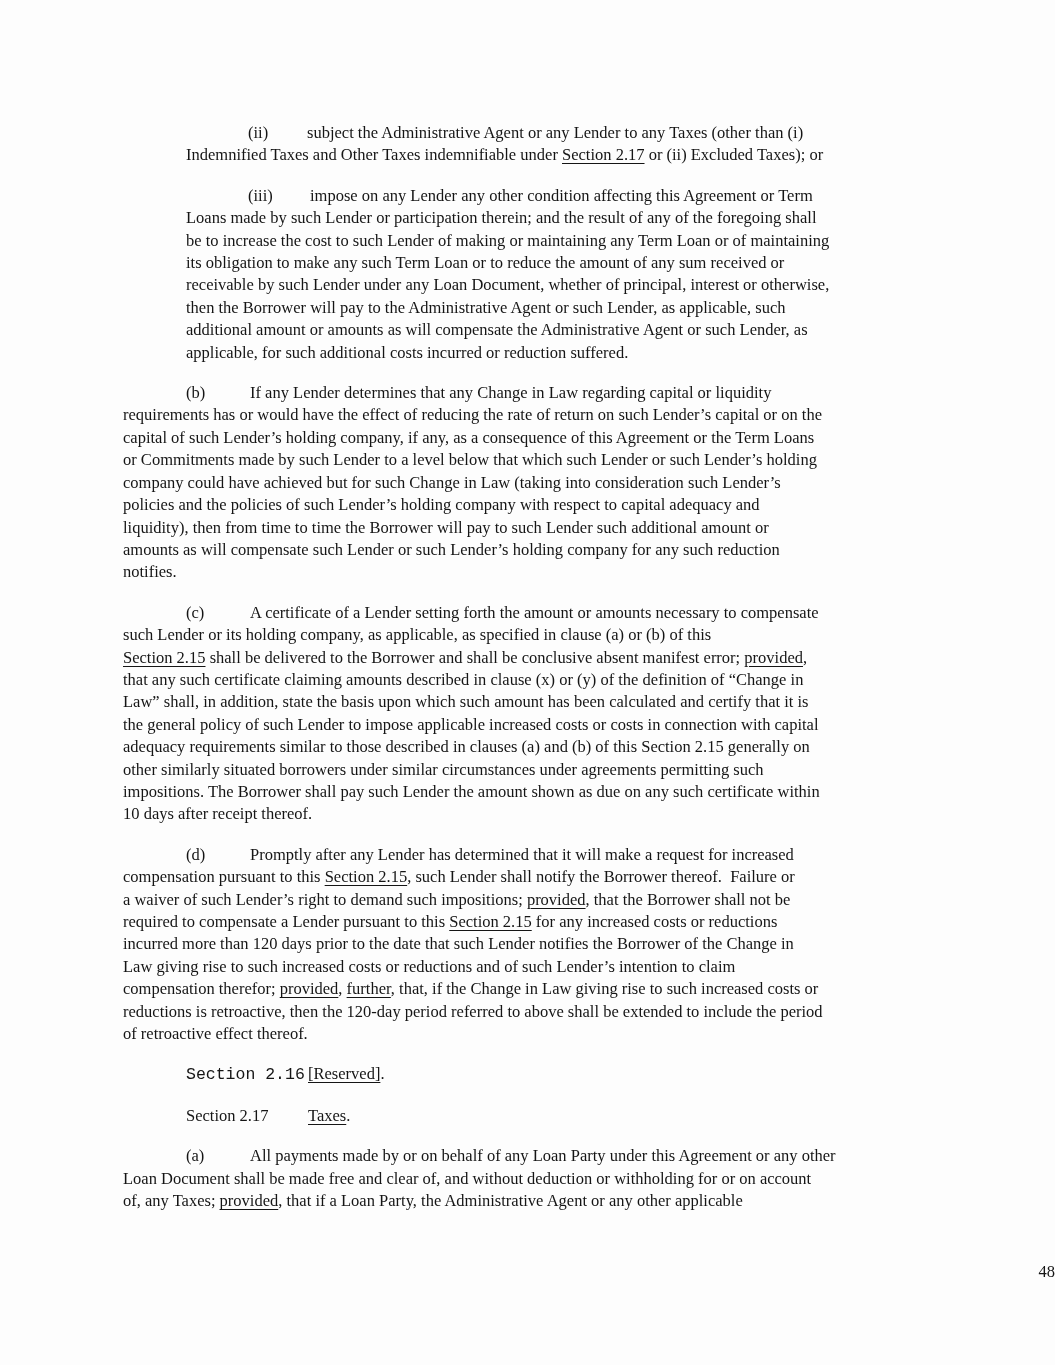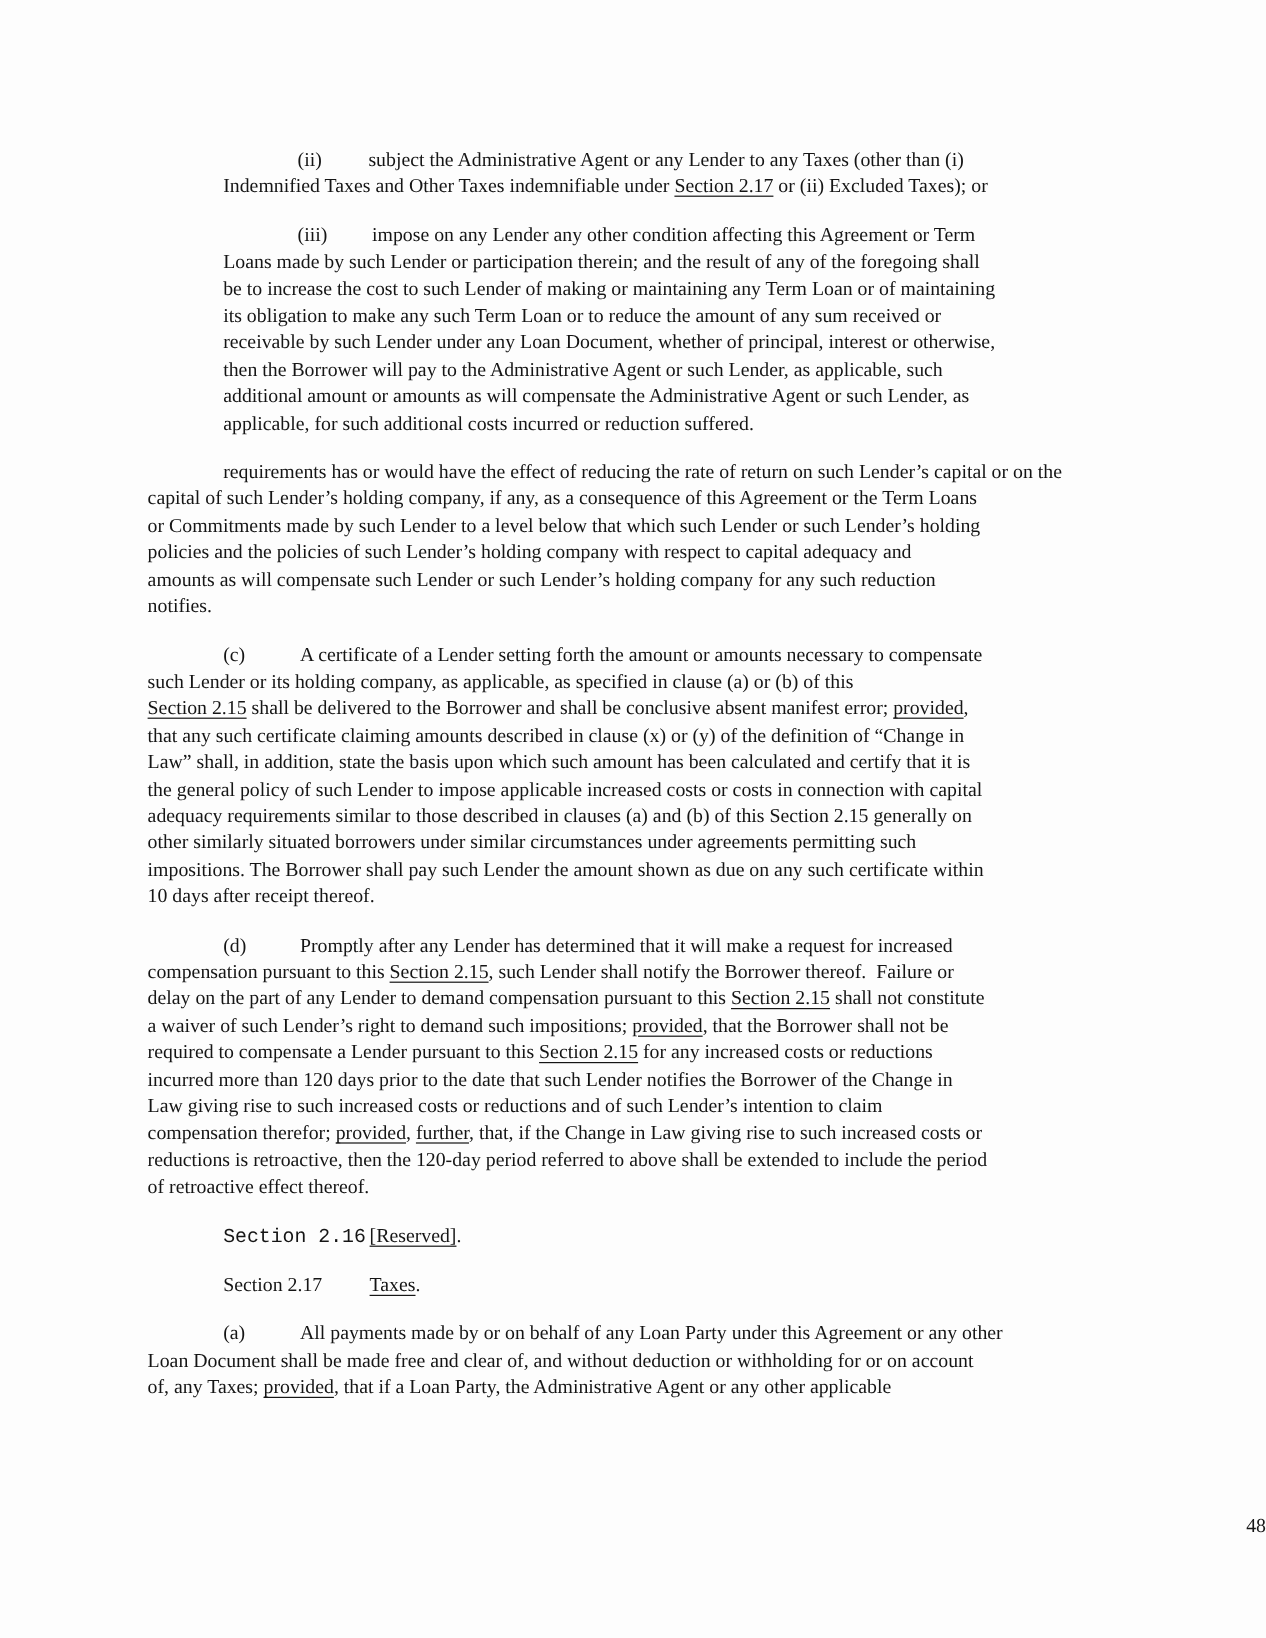--- a/index.html
+++ b/index.html
@@ -66,43 +66,45 @@
         <div class="line"><span class="label" style="width: 62px;">(iii)</span><span>impose on any Lender any other condition affecting this Agreement or Term</span></div>
         <div class="line"><span>Loans made by such Lender or participation therein; and the result of any of the foregoing shall</span></div>
         <div class="line"><span>be to increase the cost to such Lender of making or maintaining any Term Loan or of maintaining</span></div>
         <div class="line"><span>its obligation to make any such Term Loan or to reduce the amount of any sum received or</span></div>
         <div class="line"><span>receivable by such Lender under any Loan Document, whether of principal, interest or otherwise,</span></div>
         <div class="line"><span>then the Borrower will pay to the Administrative Agent or such Lender, as applicable, such</span></div>
         <div class="line"><span>additional amount or amounts as will compensate the Administrative Agent or such Lender, as</span></div>
         <div class="line"><span>applicable, for such additional costs incurred or reduction suffered.</span></div>
       </div>
       <div class="para indent1">
+        <div class="line"><span class="label" style="width: 64px;">(b)</span><span>If any Lender determines that any Change in Law regarding capital or liquidity</span></div>
         <div class="line"><span>requirements has or would have the effect of reducing the rate of return on such Lender’s capital or on the</span></div>
         <div class="line"><span>capital of such Lender’s holding company, if any, as a consequence of this Agreement or the Term Loans</span></div>
         <div class="line"><span>or Commitments made by such Lender to a level below that which such Lender or such Lender’s holding</span></div>
+        <div class="line"><span>company could have achieved but for such Change in Law (taking into consideration such Lender’s</span></div>
         <div class="line"><span>policies and the policies of such Lender’s holding company with respect to capital adequacy and</span></div>
+        <div class="line"><span>liquidity), then from time to time the Borrower will pay to such Lender such additional amount or</span></div>
         <div class="line"><span>amounts as will compensate such Lender or such Lender’s holding company for any such reduction</span></div>
         <div class="line"><span>notifies.</span></div>
       </div>
       <div class="para indent1">
         <div class="line"><span class="label" style="width: 64px;">(c)</span><span>A certificate of a Lender setting forth the amount or amounts necessary to compensate</span></div>
         <div class="line"><span>such Lender or its holding company, as applicable, as specified in clause (a) or (b) of this</span></div>
         <div class="line"><span class="u">Section 2.15</span><span> shall be delivered to the Borrower and shall be conclusive absent manifest error; </span><span class="u">provided</span><span>,</span></div>
         <div class="line"><span>that any such certificate claiming amounts described in clause (x) or (y) of the definition of “Change in</span></div>
         <div class="line"><span>Law” shall, in addition, state the basis upon which such amount has been calculated and certify that it is</span></div>
         <div class="line"><span>the general policy of such Lender to impose applicable increased costs or costs in connection with capital</span></div>
         <div class="line"><span>adequacy requirements similar to those described in clauses (a) and (b) of this Section 2.15 generally on</span></div>
         <div class="line"><span>other similarly situated borrowers under similar circumstances under agreements permitting such</span></div>
         <div class="line"><span>impositions. The Borrower shall pay such Lender the amount shown as due on any such certificate within</span></div>
         <div class="line"><span>10 days after receipt thereof.</span></div>
       </div>
       <div class="para indent1">
         <div class="line"><span class="label" style="width: 64px;">(d)</span><span>Promptly after any Lender has determined that it will make a request for increased</span></div>
         <div class="line"><span>compensation pursuant to this </span><span class="u">Section 2.15</span><span>, such Lender shall notify the Borrower thereof.  Failure or</span></div>
-        <div class="line"><span>delay on the part of any Lender to demand compensation pursuant to this </span><span class="u">Section 2.15</span><span> shall not constitute</span></div>
         <div class="line"><span>a waiver of such Lender’s right to demand such impositions; </span><span class="u">provided</span><span>, that the Borrower shall not be</span></div>
         <div class="line"><span>required to compensate a Lender pursuant to this </span><span class="u">Section 2.15</span><span> for any increased costs or reductions</span></div>
         <div class="line"><span>incurred more than 120 days prior to the date that such Lender notifies the Borrower of the Change in</span></div>
         <div class="line"><span>Law giving rise to such increased costs or reductions and of such Lender’s intention to claim</span></div>
         <div class="line"><span>compensation therefor; </span><span class="u">provided</span><span>, </span><span class="u">further</span><span>, that, if the Change in Law giving rise to such increased costs or</span></div>
         <div class="line"><span>reductions is retroactive, then the 120-day period referred to above shall be extended to include the period</span></div>
         <div class="line"><span>of retroactive effect thereof.</span></div>
       </div>
       <div class="para indent1">
         <div class="line"><span class="label" style="width: 122px; font-family: Liberation Mono, monospace;">Section 2.16</span><span class="u">[Reserved]</span><span>.</span></div>

